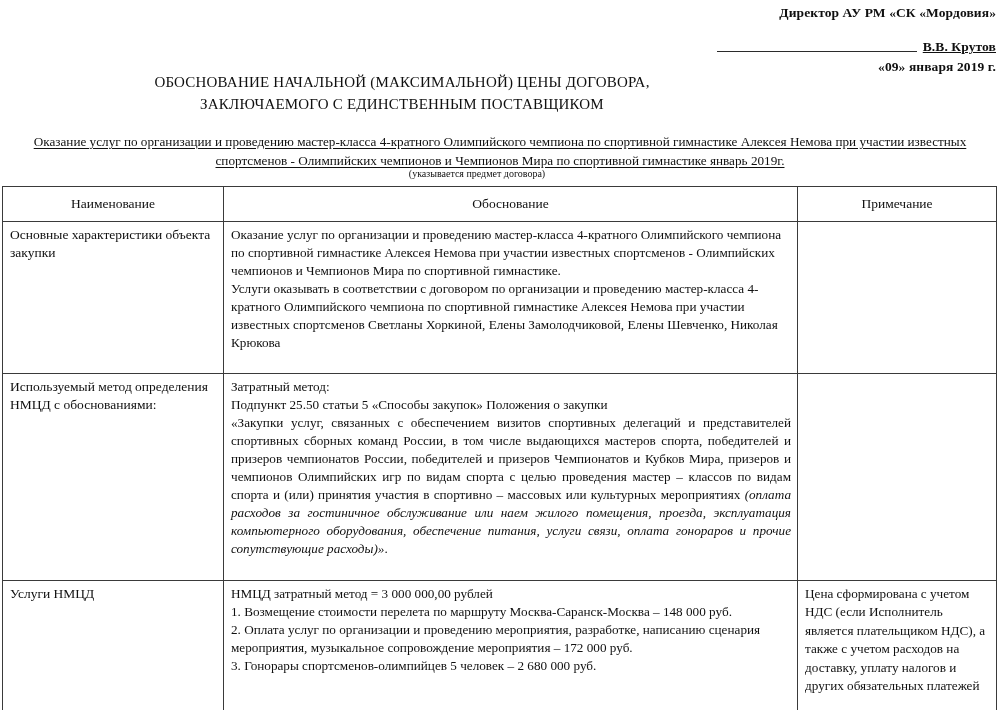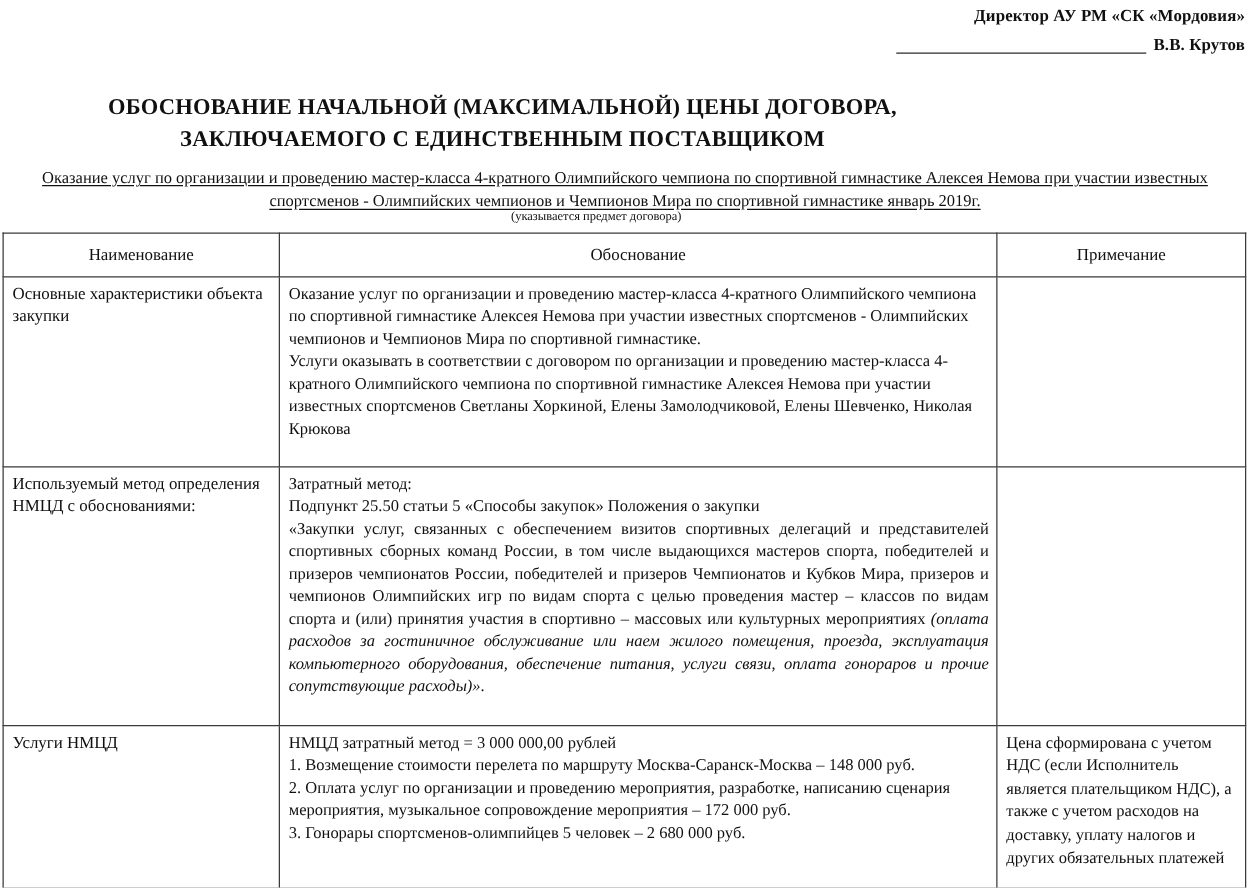--- a/index.html
+++ b/index.html
@@ -33,43 +33,44 @@
     width: 360px;
     text-align: right;
     font-size: 13.5px;
     font-weight: bold;
     line-height: 1.34;
     letter-spacing: 0.1px;
   }
   .approval .line-1 { white-space: nowrap; }
   .approval .sig-row {
     display: flex;
-    align-items: center;
+    align-items: flex-start;
     justify-content: flex-end;
     gap: 6px;
-    margin-top: 5px;
+    margin-top: 16px;
+    text-decoration: underline;
   }
   .approval .sig-rule {
     flex: 0 0 200px;
     border-bottom: 1px solid #2b2b2b;
     height: 13px;
   }
   .approval .date-line {
     margin-top: 2px;
   }
 
   
   .doc-title {
     position: absolute;
     top: 72px;
     left: 0;
     width: 804px;
     text-align: center;
-    font-weight: bold;
-    font-size: 18px;
+    font-weight: normal;
+    font-size: 15px;
     line-height: 1.45;
     letter-spacing: 0.2px;
   }
 
   
   .subject {
     position: absolute;
     top: 133px;
     left: 8px;
     width: 984px;
@@ -158,20 +159,21 @@
 <body>
 
 <div class="page">
 
   <div class="approval">
     <div class="line-1">Директор АУ РМ «СК «Мордовия»</div>
     <div class="sig-row">
       <span class="sig-rule"></span>
       <span>В.В. Крутов</span>
     </div>
+    <div class="date-line">«09» января 2019 г.</div>
   </div>
 
   <div class="doc-title">
     <div>ОБОСНОВАНИЕ НАЧАЛЬНОЙ (МАКСИМАЛЬНОЙ) ЦЕНЫ ДОГОВОРА,</div>
     <div>ЗАКЛЮЧАЕМОГО С ЕДИНСТВЕННЫМ ПОСТАВЩИКОМ</div>
   </div>
 
   <div class="subject">Оказание услуг по организации и проведению мастер-класса 4-кратного Олимпийского чемпиона по спортивной гимнастике Алексея Немова при участии известных спортсменов - Олимпийских чемпионов и Чемпионов Мира по спортивной гимнастике январь 2019г.</div>
   <div class="subject-note">(указывается предмет договора)</div>
 

